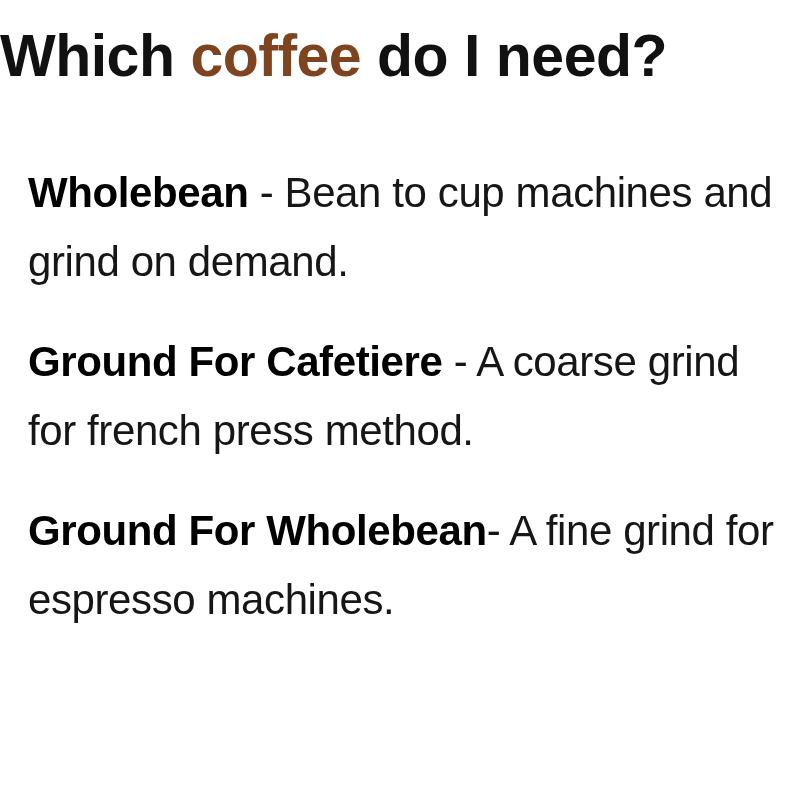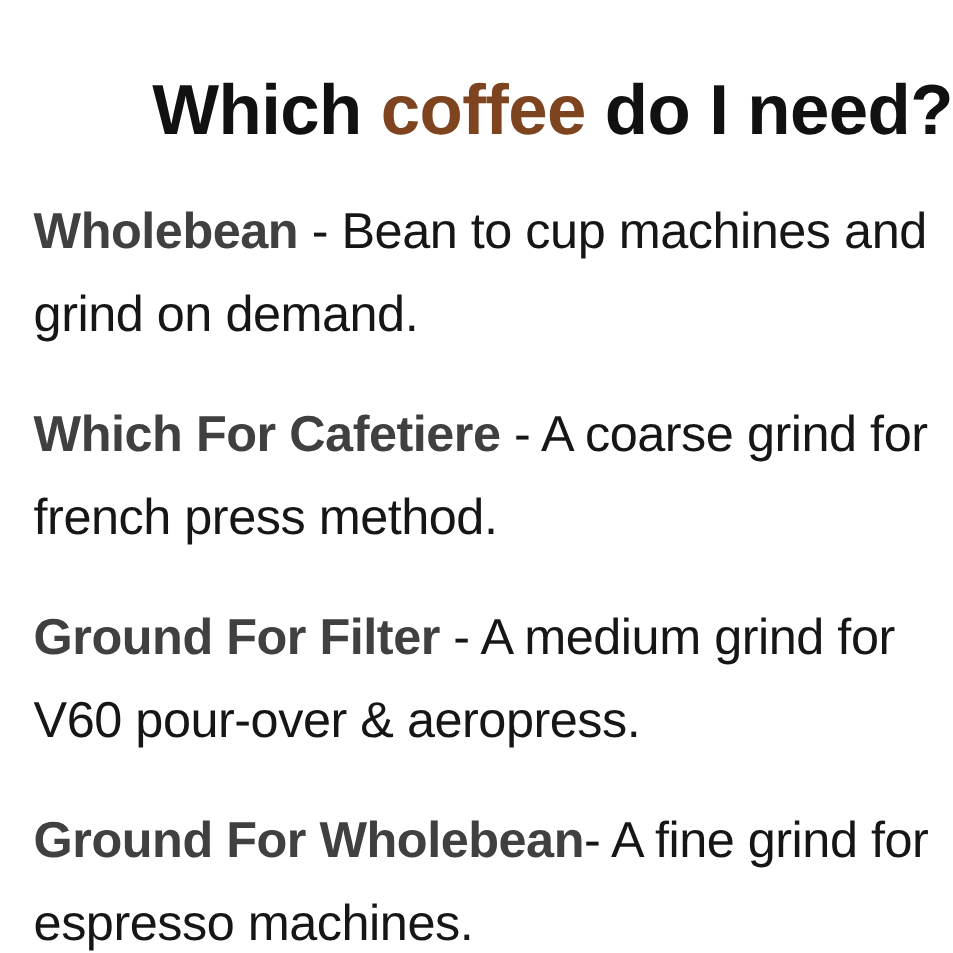--- a/index.html
+++ b/index.html
@@ -21,23 +21,23 @@
     width: 794px;
     height: 794px;
     box-sizing: border-box;
     background: #ffffff;
   }
 
   
   .title-block {
     position: absolute;
     left: 0;
-    top: 56px;
+    top: 20px;
     width: 794px;
-    text-align: right;
+    text-align: left;
   }
   .title {
     margin: 0;
     font-family: "Liberation Sans", sans-serif;
     font-size: 59px;
     font-weight: bold;
     line-height: 72px;
     letter-spacing: -0.5px;
     color: #111111;
     white-space: nowrap;
@@ -62,41 +62,40 @@
     line-height: 69px;
     color: #161616;
     letter-spacing: -0.4px;
     text-align: left;
   }
   .entry:last-child {
     margin-bottom: 0;
   }
   .entry .term {
     font-weight: bold;
-    color: #404040;
+    color: #000000;
   }
   .entry .desc {
     font-weight: normal;
     color: #161616;
   }
 </style>
 </head>
 <body>
 
 <div class="poster">
 
   <div class="title-block">
     <h1 class="title"><span>Which </span><span class="accent">coffee</span><span> do I need?</span></h1>
   </div>
 
   <div class="list">
 
     <p class="entry"><span class="term">Wholebean</span><span class="desc"> - Bean to cup machines and grind on demand.</span></p>
 
-    <p class="entry"><span class="term">Which For Cafetiere</span><span class="desc"> - A coarse grind for french press method.</span></p>
+    <p class="entry"><span class="term">Ground For Cafetiere</span><span class="desc"> - A coarse grind for french press method.</span></p>
 
-    <p class="entry"><span class="term">Ground For Filter</span><span class="desc"> - A medium grind for V60 pour-over &amp; aeropress.</span></p>
 
     <p class="entry"><span class="term">Ground For Wholebean</span><span class="desc">- A fine grind for espresso machines.</span></p>
 
   </div>
 
 </div>
 
 </body></html>

